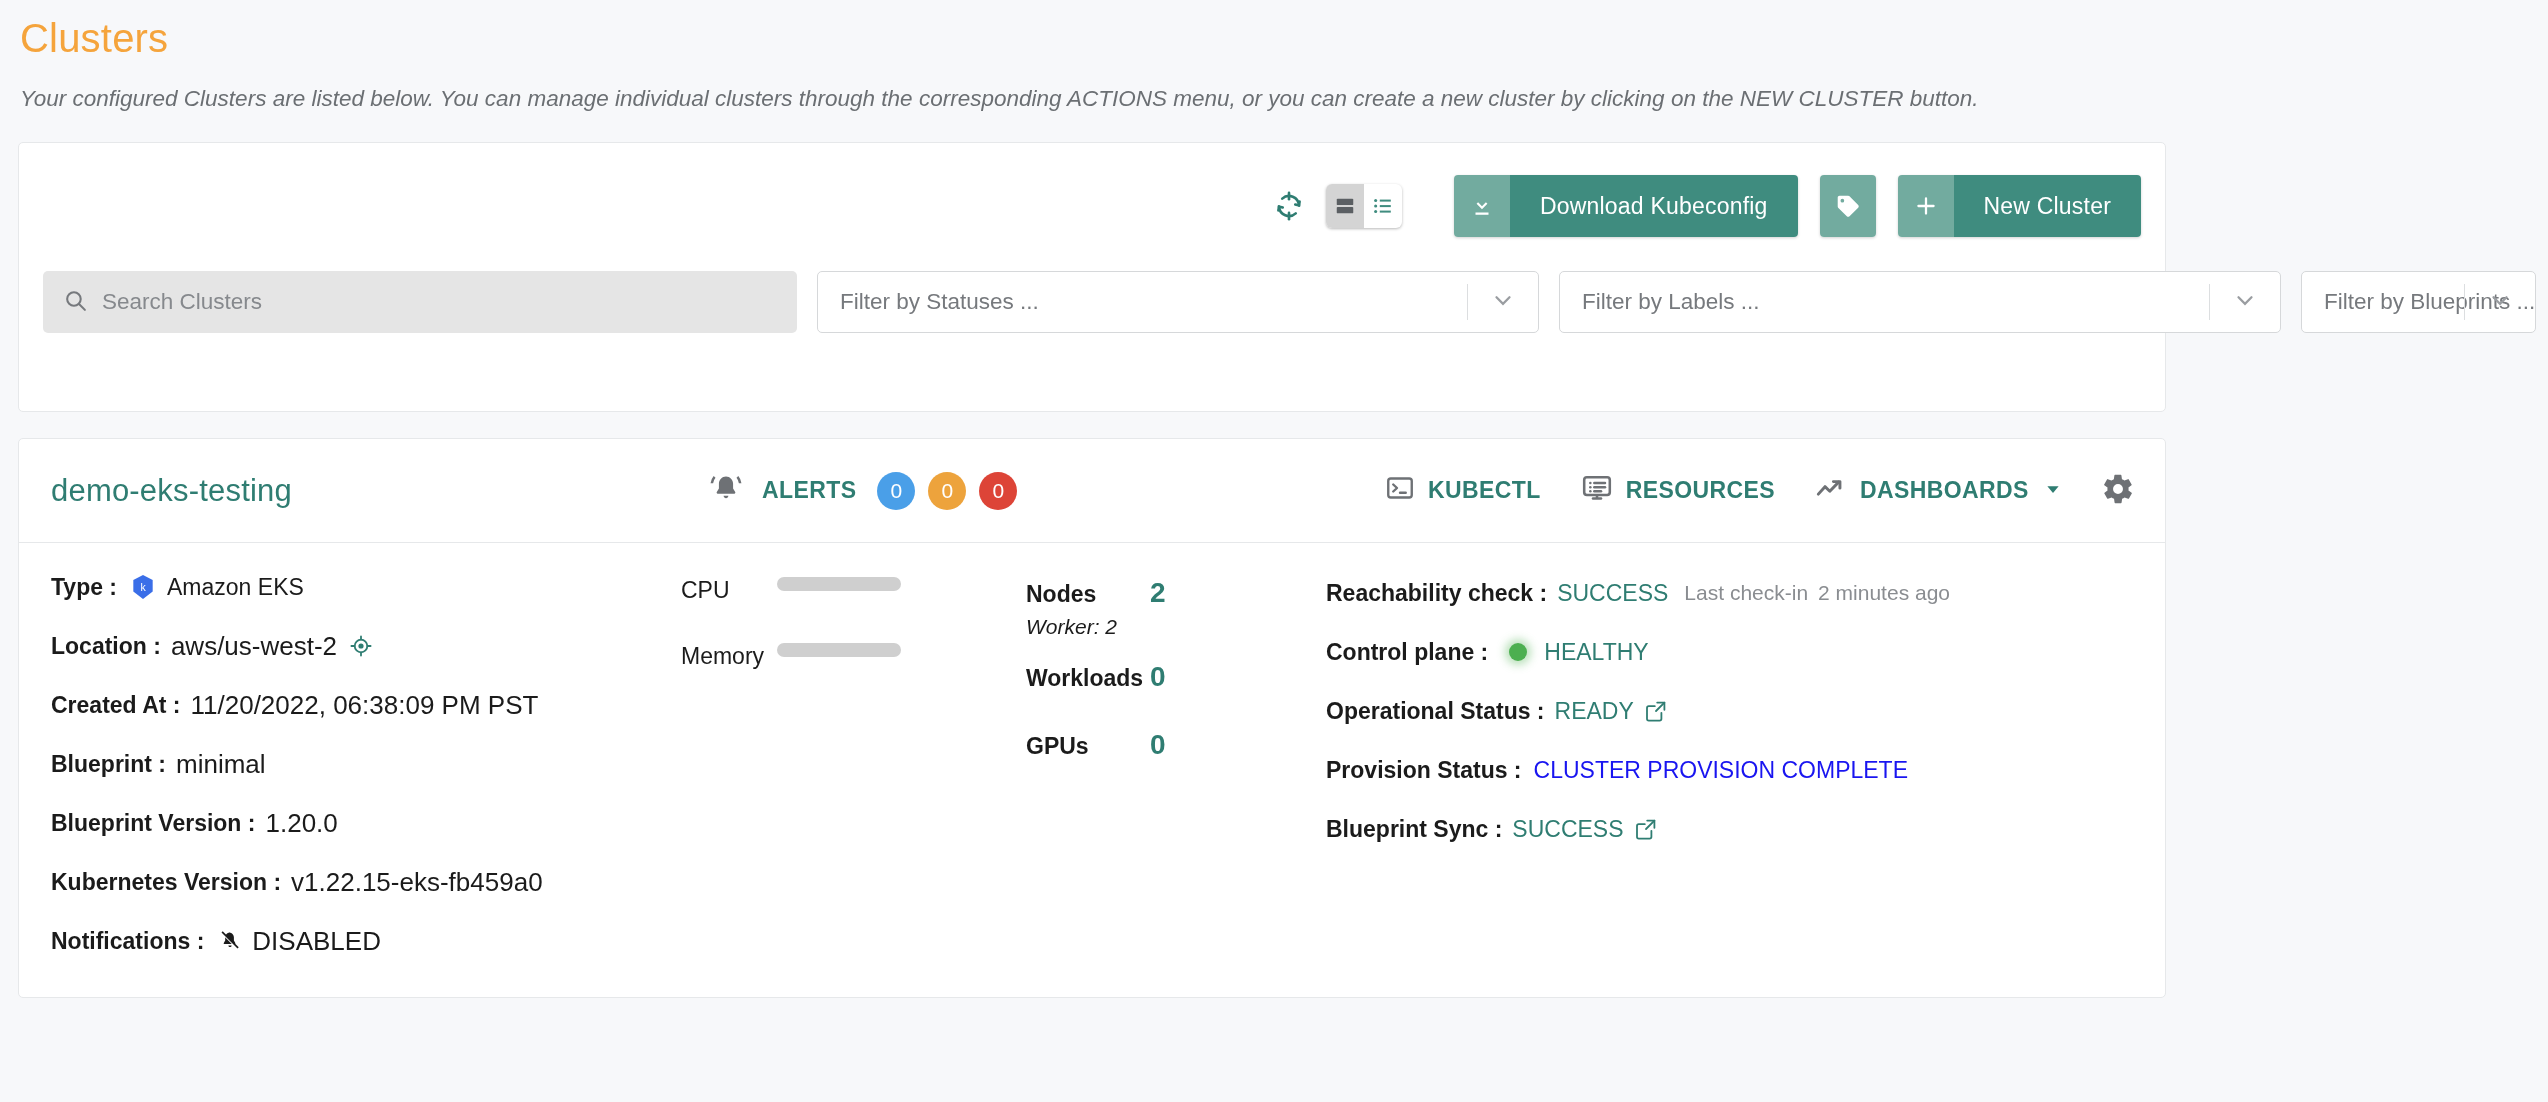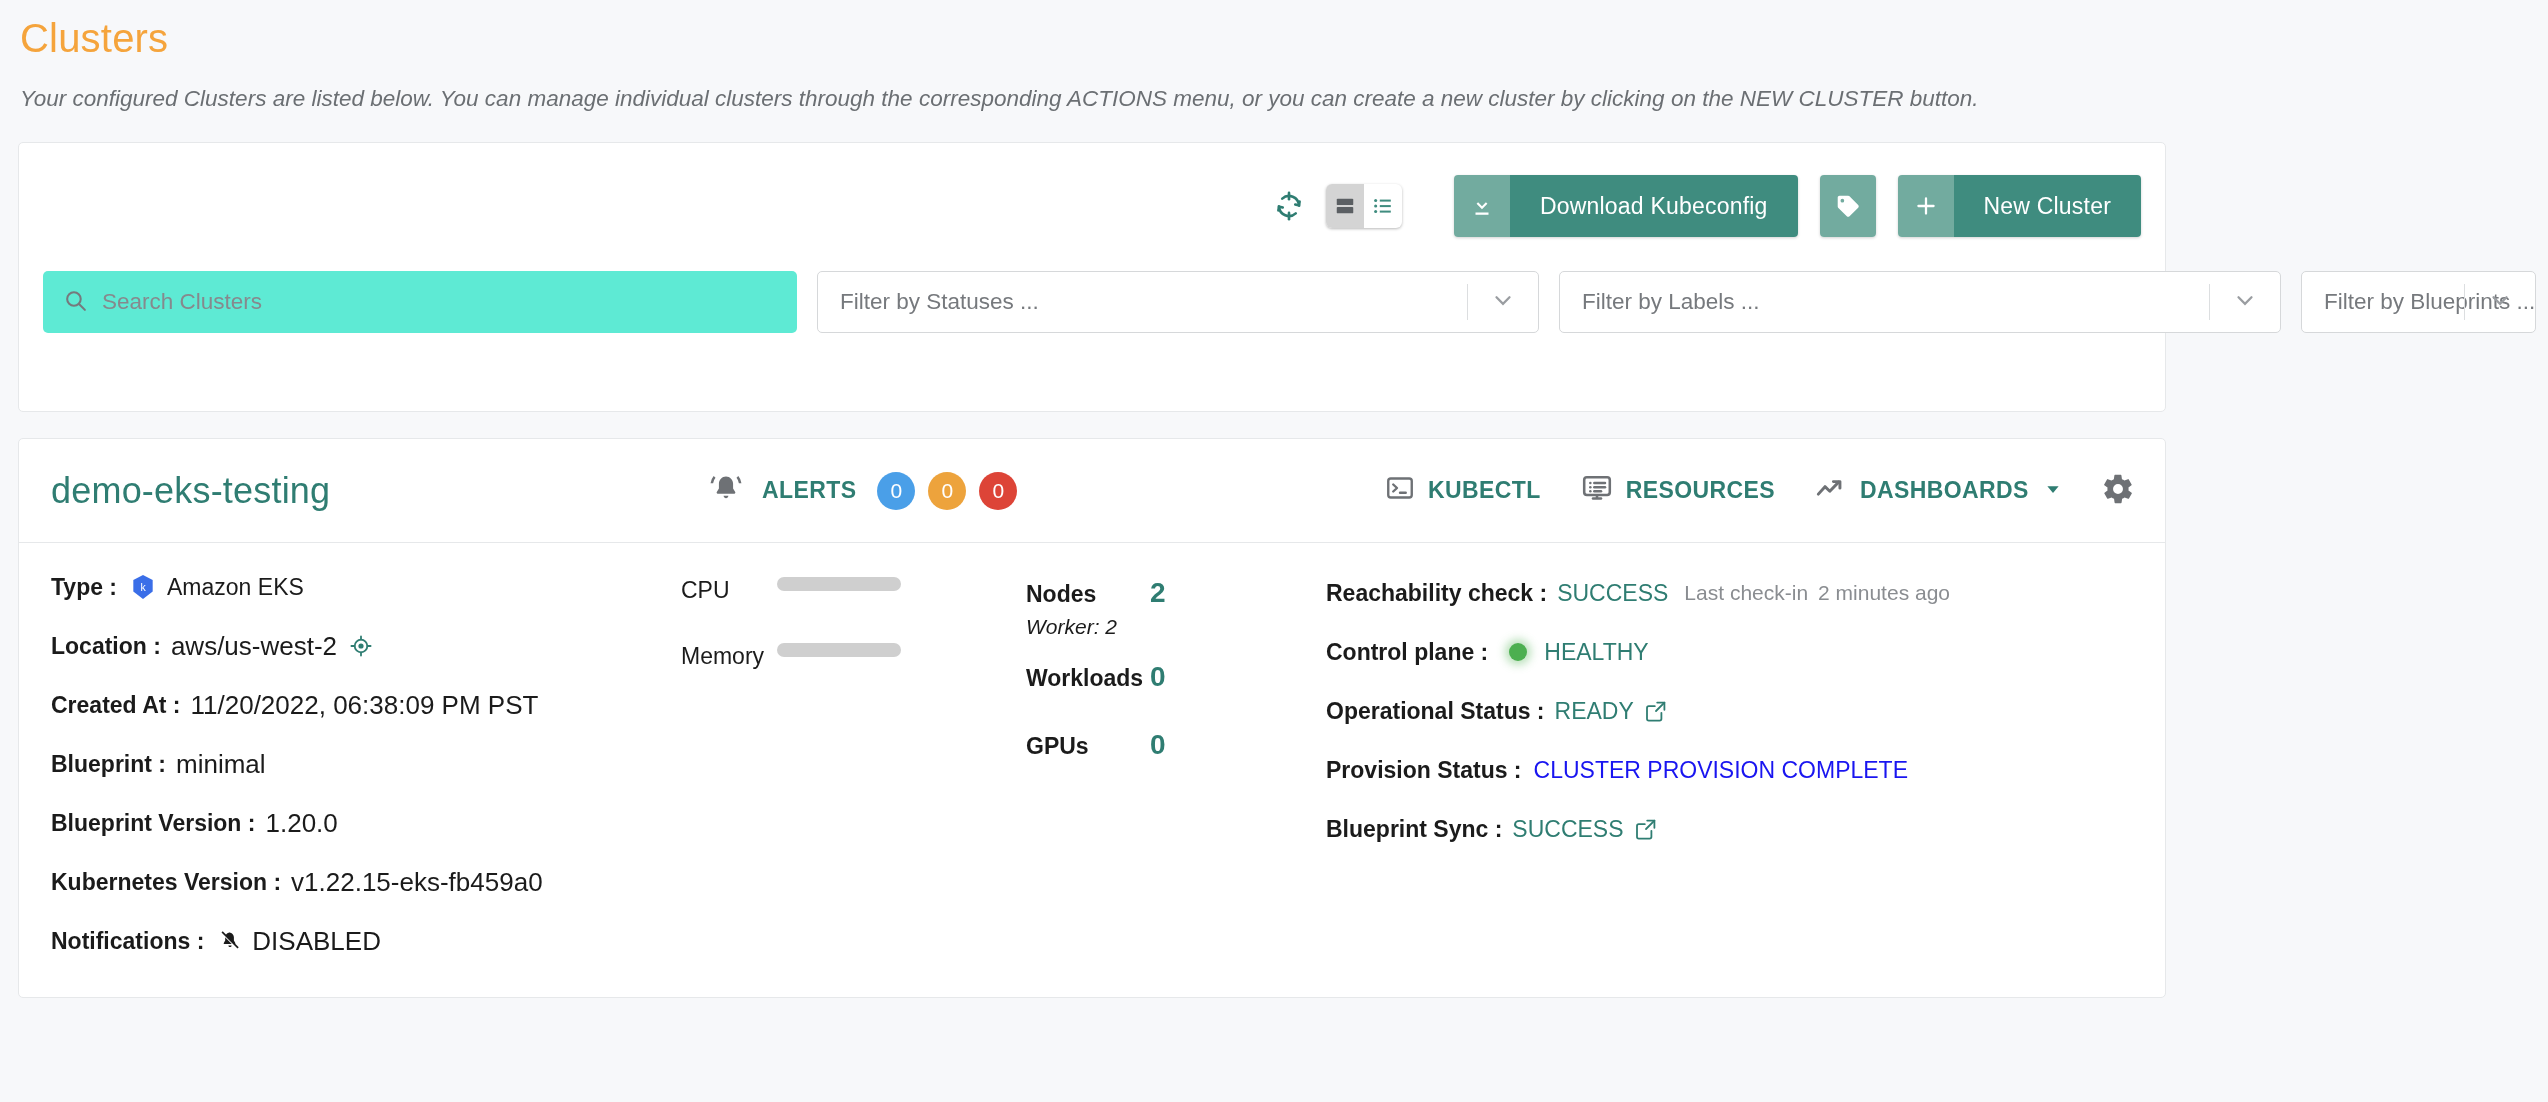--- a/index.html
+++ b/index.html
@@ -99,21 +99,21 @@
   
   .filters-row {
     display: flex;
     align-items: center;
     gap: 20px;
     margin-top: 26px;
   }
   .search-box {
     flex: 0 0 754px;
     height: 62px;
-    background: #5eead4;
+    background: #e5e5e5;
     border-radius: 5px;
     display: flex;
     align-items: center;
     padding: 0 20px;
     gap: 14px;
   }
   .search-box input {
     border: none;
     background: transparent;
     outline: none;
@@ -164,21 +164,21 @@
   .cluster-head {
     height: 104px;
     display: flex;
     align-items: center;
     border-bottom: 1px solid #e6e8ea;
     padding: 0 30px 0 32px;
     position: relative;
   }
   .cluster-name {
     color: #2f7d72;
-    font-size: 36px;
+    font-size: 31px;
     letter-spacing: .2px;
     cursor: pointer;
   }
   .alerts-group {
     display: flex;
     align-items: center;
     gap: 13px;
     position: absolute;
     left: 690px;
   }

